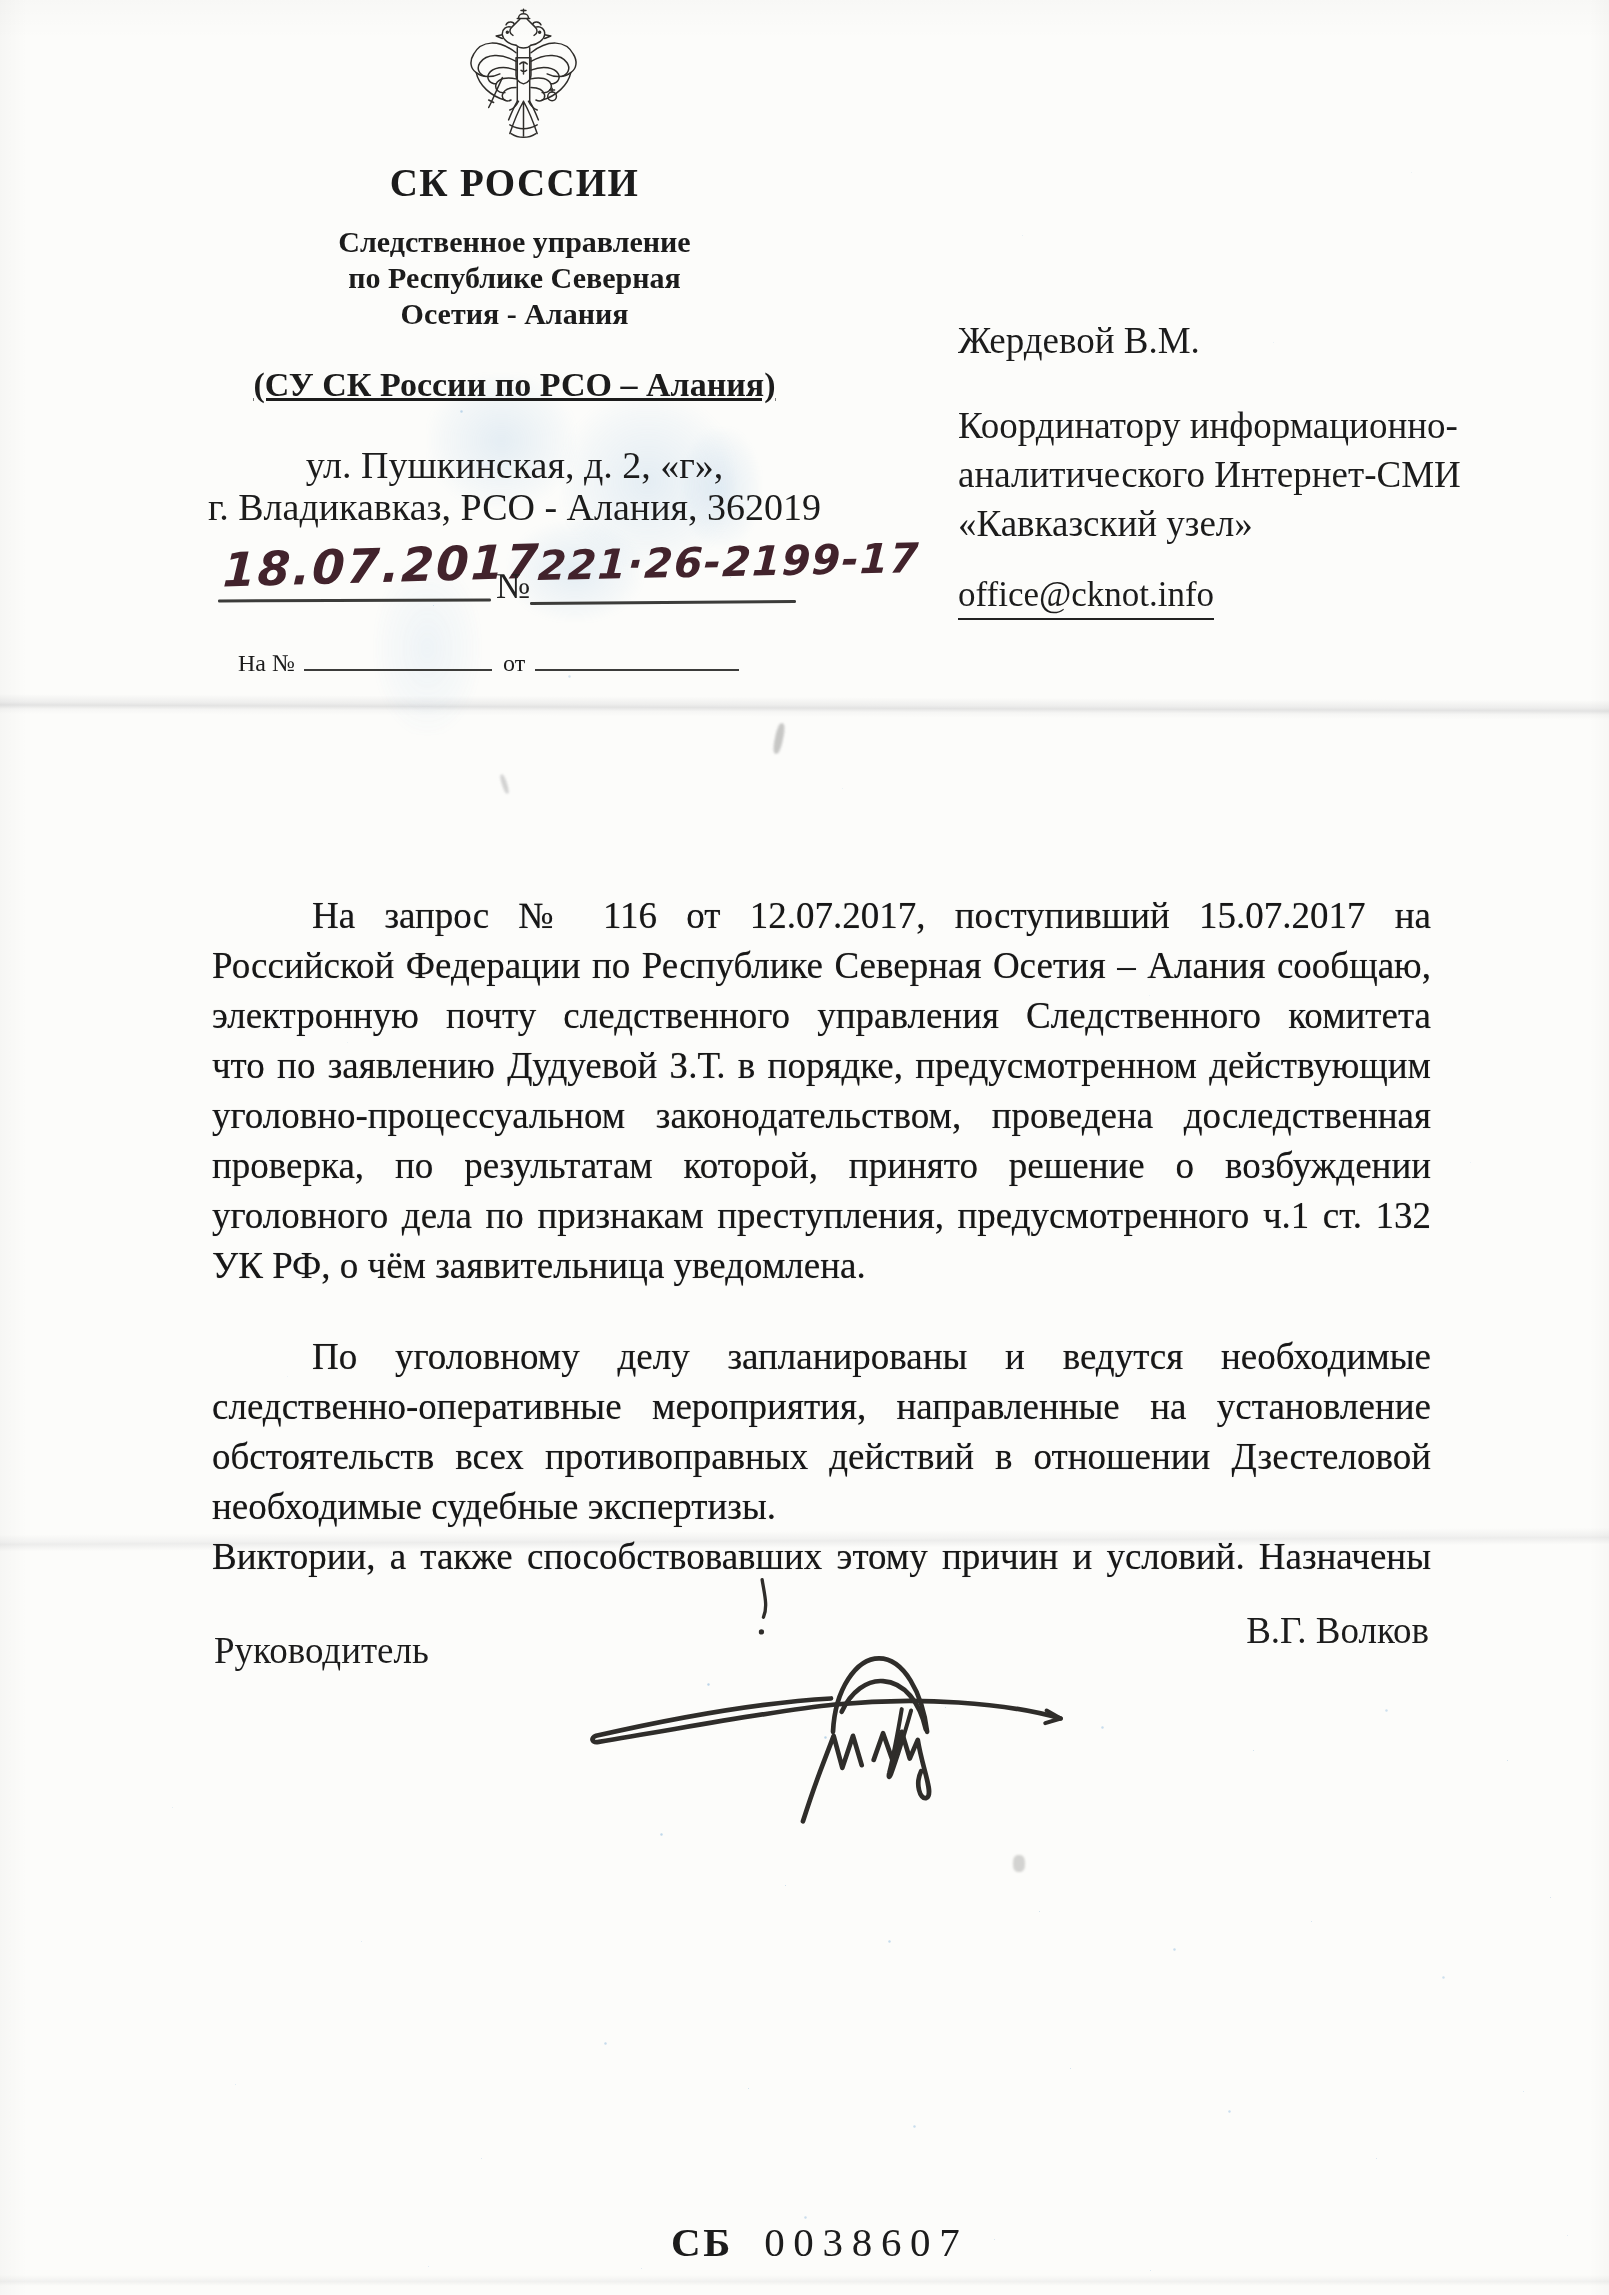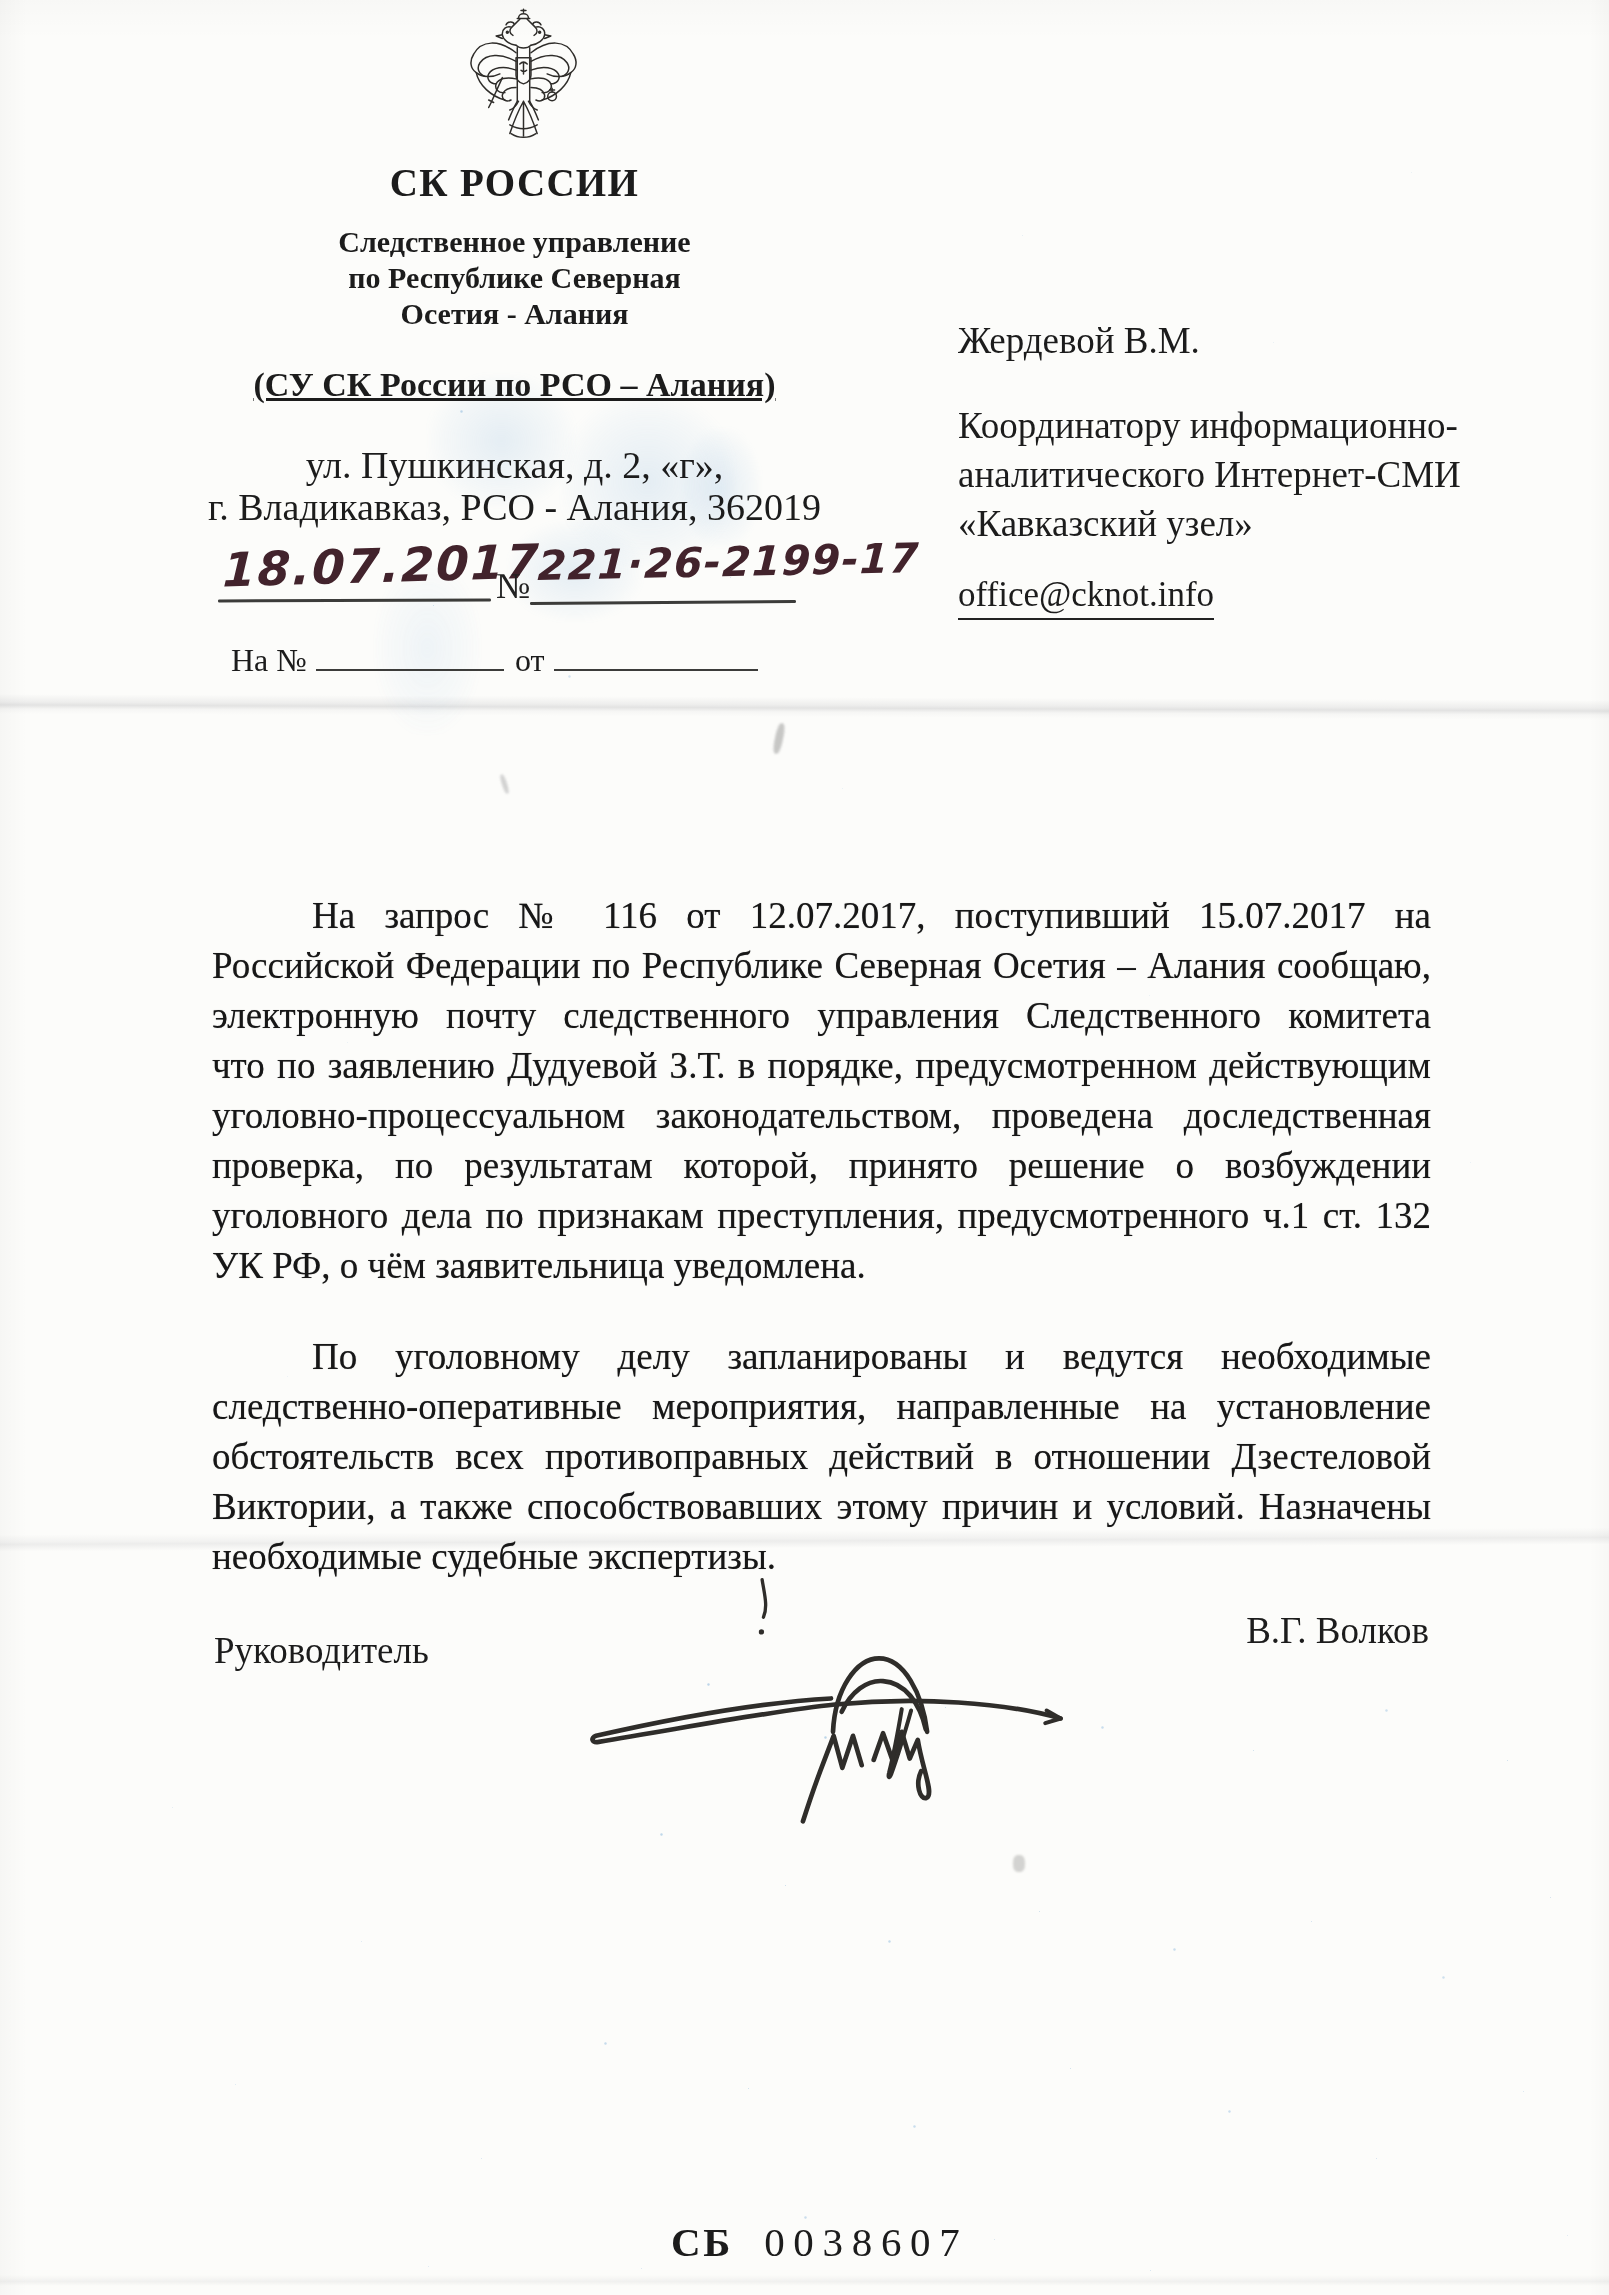--- a/index.html
+++ b/index.html
@@ -38,21 +38,21 @@
         color:#42232c; }
   .hw-date { position:absolute; left:223px; top:538px; font-size:47px;
         letter-spacing:2px; transform:rotate(-1.6deg) skewX(-4deg); }
   .hw-num  { position:absolute; left:538px; top:538px; font-size:41px;
         letter-spacing:1.3px; transform:rotate(-1.2deg) skewX(-4deg); }
   .num-sign { position:absolute; left:496px; top:565px; font-size:36px; color:#222; }
   .rule { position:absolute; height:2.7px; background:#3c3c3a; border-radius:1.3px; }
   .rule-date { left:218px; top:599px; width:273px; transform:rotate(-.2deg); }
   .rule-num  { left:530px; top:601px; width:266px; transform:rotate(-.4deg); }
 
-  .refline { position:absolute; left:231px; top:633px; font-size:32px; }
+  .refline { position:absolute; left:238px; top:633px; font-size:24px; }
   .refline .blank { display:inline-block; border-bottom:2.7px solid #3c3c3a; height:36px; }
   .refline .b1 { width:188px; margin-left:9.4px; }
   .refline .b2 { width:204px; margin-left:9.4px; }
   .refline .ot { margin-left:10.7px; }
 
   
   .rcpt { position:absolute; left:958px; top:0; width:575px; font-size:37px; }
   .rcpt div { position:absolute; left:0; white-space:nowrap; }
   .r-name { top:319px; }
   .r-t1 { top:404px; }
@@ -239,22 +239,22 @@
     <div class="bline">Российской Федерации по Республике Северная Осетия – Алания сообщаю,</div>
     <div class="bline">электронную почту следственного управления Следственного комитета</div>
     <div class="bline">что по заявлению Дудуевой З.Т. в порядке, предусмотренном действующим</div>
     <div class="bline">уголовно-процессуальном законодательством, проведена доследственная</div>
     <div class="bline">проверка, по результатам которой, принято решение о возбуждении</div>
     <div class="bline">уголовного дела по признакам преступления, предусмотренного ч.1 ст. 132</div>
     <div class="bline last">УК РФ, о чём заявительница уведомлена.</div>
     <div class="bline indent">По уголовному делу запланированы и ведутся необходимые</div>
     <div class="bline">следственно-оперативные мероприятия, направленные на установление</div>
     <div class="bline">обстоятельств всех противоправных действий в отношении Дзестеловой</div>
+    <div class="bline last">необходимые судебные экспертизы.</div>
     <div class="bline">Виктории, а также способствовавших этому причин и условий. Назначены</div>
-    <div class="bline last">необходимые судебные экспертизы.</div>
   </div>
 
   <div class="sig-title">Руководитель</div>
   <div class="sig-name">В.Г. Волков</div>
 
   <svg class="pen-mark" viewBox="0 0 40 100">
     <path class="ln" stroke-width="5" d="M12,4 C15,24 21,44 14,60"></path>
     <circle cx="11" cy="82" r="4" fill="#2f2d2a" stroke="none"></circle>
   </svg>
 

